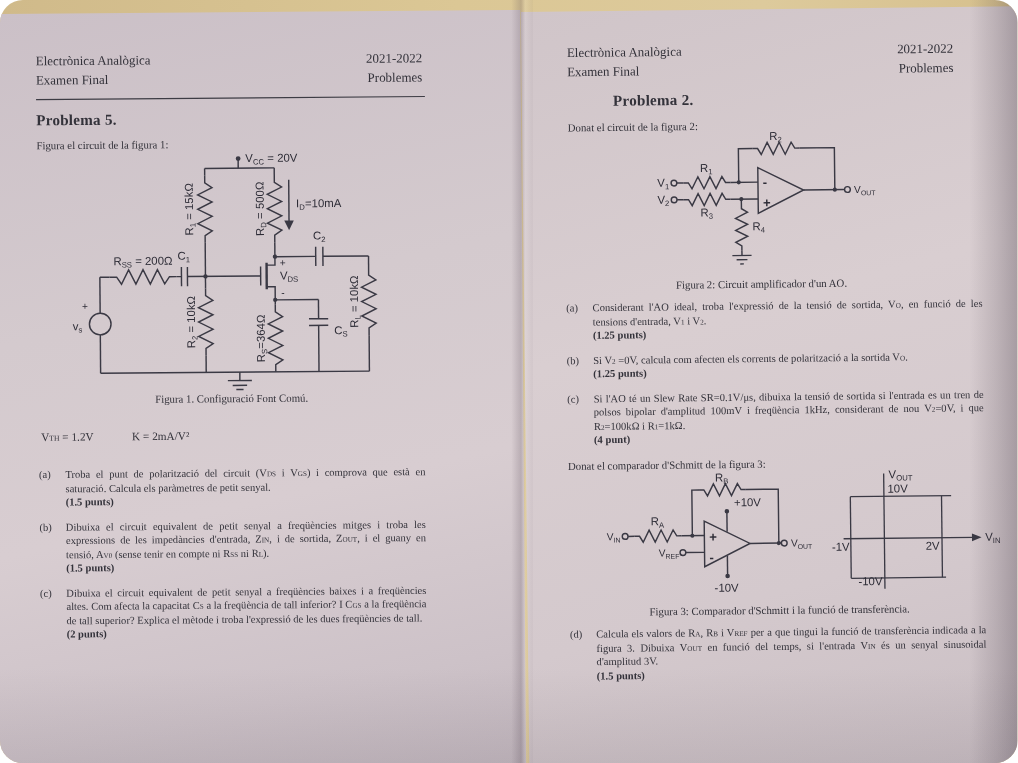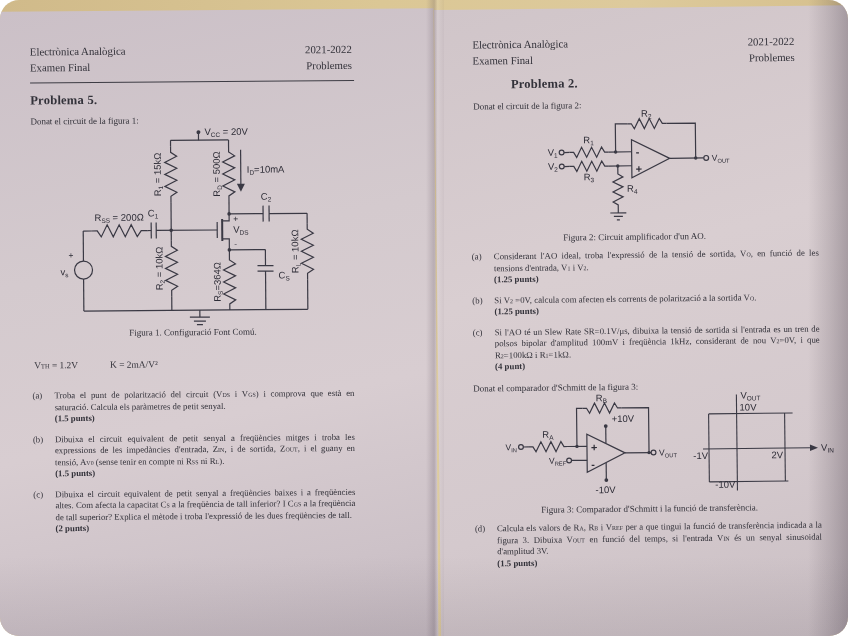--- a/index.html
+++ b/index.html
@@ -53,21 +53,21 @@
         <div>Electrònica Analògica</div>
         <div>Examen Final</div>
       </div>
       <div class="r">
         <div>2021-2022</div>
         <div>Problemes</div>
       </div>
     </div>
     <div class="rule" style="left:36px;top:71px;width:324px;"></div>
     <div class="prob" style="left:36px;top:82px;">Problema 5.</div>
-    <div class="intro" style="left:36px;top:105px;">Donat el circuit de la figura 1:</div>
+    <div class="intro" style="left:36px;top:105px;">Figura el circuit de la figura 1:</div>
 
     <svg style="position:absolute;left:62px;top:110px;" width="292" height="206" viewBox="0 0 292 206">
       <defs>
         <path id="rv" d="M0,0 v6 l6,4 l-12,6 l12,6 l-12,6 l12,6 l-12,6 l12,6 l-6,4 v6"></path>
         <path id="rh" d="M0,0 h6 l4,6 l6,-12 l6,12 l6,-12 l6,12 l6,-12 l6,12 l4,-6 h6"></path>
         <path id="rh39" d="M0,0 h4 l3,5 l5,-10 l5,10 l5,-10 l5,10 l5,-10 l3,5 h4"></path>
         <path id="rv39" d="M0,0 v4 l5,3 l-10,5 l10,5 l-10,5 l10,5 l-10,5 l5,3 v4"></path>
       </defs>
       <g class="sch">
         <path d="M114,20 H172"></path>

